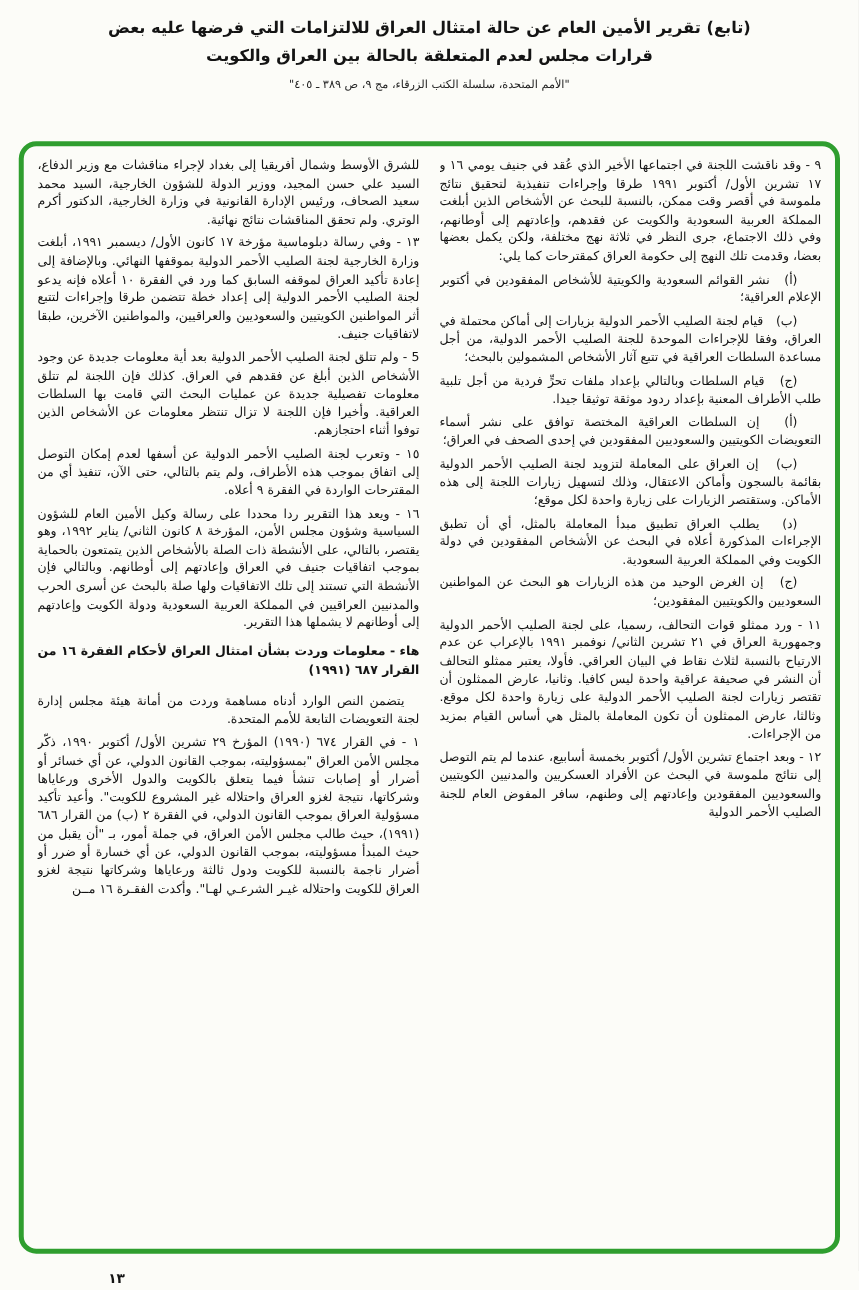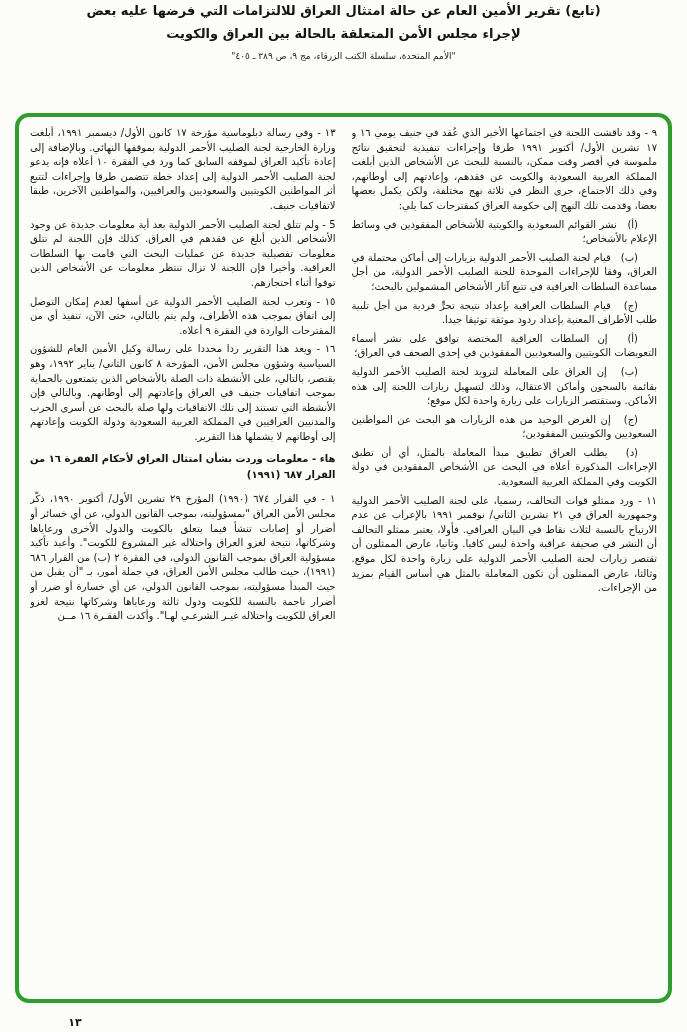--- a/index.html
+++ b/index.html
@@ -6,21 +6,21 @@
   .page {
     width: 687px; height: 1032px;
     background: #fcfcf8;
     position: relative;
     font-family: "DejaVu Sans", sans-serif;
     direction: rtl;
     color: #141414;
     overflow: hidden;
     margin: 0 auto;
   }
-  .header { text-align: center; }
+  .header { text-align: center; margin-top: 12px; }
   .title-line { font-size: 13px; font-weight: bold; line-height: 1.75; margin: 0 30px; }
   .source-line { font-size: 9px; margin-top: 5px; color: #222; }
   .frame {
     position: absolute;
     left: 15px; right: 15px;
     top: 113px; bottom: 29px;
     border: 4px solid #2f9e2f;
     border-radius: 14px;
     box-sizing: border-box;
     padding: 9px 11px;
@@ -46,53 +46,56 @@
     font-size: 10px;
     font-weight: bold;
     line-height: 1.55;
     margin: 7px 0 10px 0;
   }
   .pagenum {
     position: absolute;
     bottom: 3px;
     left: 50px;
     width: 50px;
-    text-align: center;
+    text-align: right;
     font-size: 11px;
     font-weight: bold;
   }
 </style>
 </head>
 <body>
 
 <div class="page">
 
   <div class="header">
     <div class="title-line">(تابع) تقرير الأمين العام عن حالة امتثال العراق للالتزامات التي فرضها عليه بعض</div>
-    <div class="title-line">لإجراء مجلس الأمن المتعلقة بالحالة بين العراق والكويت</div>
+    <div class="title-line">قرارات مجلس لعدم المتعلقة بالحالة بين العراق والكويت</div>
     <div class="source-line">"الأمم المتحدة، سلسلة الكتب الزرقاء، مج ٩، ص ٣٨٩ ـ ٤٠٥"</div>
   </div>
 
   <div class="frame" style="border-color: rgb(47, 158, 47);">
     <div class="column">
         <p class="para">٩ - وقد ناقشت اللجنة في اجتماعها الأخير الذي عُقد في جنيف يومي ١٦ و ١٧ تشرين الأول/ أكتوبر ١٩٩١ طرقا وإجراءات تنفيذية لتحقيق نتائج ملموسة في أقصر وقت ممكن، بالنسبة للبحث عن الأشخاص الذين أبلغت المملكة العربية السعودية والكويت عن فقدهم، وإعادتهم إلى أوطانهم، وفي ذلك الاجتماع، جرى النظر في ثلاثة نهج مختلفة، ولكن يكمل بعضها بعضا، وقدمت تلك النهج إلى حكومة العراق كمقترحات كما يلي:</p>
-        <p class="para subitem">(أ)　نشر القوائم السعودية والكويتية للأشخاص المفقودين في وسائط الإعلام بالأشخاص؛</p>
+        <p class="para subitem">(أ)　نشر القوائم السعودية والكويتية للأشخاص المفقودين في أكتوبر الإعلام العراقية؛</p>
         <p class="para subitem">(ب)　قيام لجنة الصليب الأحمر الدولية بزيارات إلى أماكن محتملة في العراق، وفقا للإجراءات الموحدة للجنة الصليب الأحمر الدولية، من أجل مساعدة السلطات العراقية في تتبع آثار الأشخاص المشمولين بالبحث؛</p>
-        <p class="para subitem">(ج)　قيام السلطات العراقية بإعداد نتيجة تحرٍّ فردية من أجل تلبية طلب الأطراف المعنية بإعداد ردود موثقة توثيقا جيدا.</p>
+        <p class="para subitem">(ج)　قيام السلطات وبالتالي بإعداد ملفات تحرٍّ فردية من أجل تلبية طلب الأطراف المعنية بإعداد ردود موثقة توثيقا جيدا.</p>
         <p class="para subitem">(أ)　إن السلطات العراقية المختصة توافق على نشر أسماء التعويضات الكويتيين والسعوديين المفقودين في إحدى الصحف في العراق؛</p>
         <p class="para subitem">(ب)　إن العراق على المعاملة لتزويد لجنة الصليب الأحمر الدولية بقائمة بالسجون وأماكن الاعتقال، وذلك لتسهيل زيارات اللجنة إلى هذه الأماكن. وستقتصر الزيارات على زيارة واحدة لكل موقع؛</p>
+        <p class="para subitem">(د)　يطلب العراق تطبيق مبدأ المعاملة بالمثل، أي أن تطبق الإجراءات المذكورة أعلاه في البحث عن الأشخاص المفقودين في دولة الكويت وفي المملكة العربية السعودية.</p>
         <p class="para subitem">(ج)　إن الغرض الوحيد من هذه الزيارات هو البحث عن المواطنين السعوديين والكويتيين المفقودين؛</p>
-        <p class="para subitem">(د)　يطلب العراق تطبيق مبدأ المعاملة بالمثل، أي أن تطبق الإجراءات المذكورة أعلاه في البحث عن الأشخاص المفقودين في دولة الكويت وفي المملكة العربية السعودية.</p>
         <p class="para">١١ - ورد ممثلو قوات التحالف، رسميا، على لجنة الصليب الأحمر الدولية وجمهورية العراق في ٢١ تشرين الثاني/ نوفمبر ١٩٩١ بالإعراب عن عدم الارتياح بالنسبة لثلاث نقاط في البيان العراقي. فأولا، يعتبر ممثلو التحالف أن النشر في صحيفة عراقية واحدة ليس كافيا. وثانيا، عارض الممثلون أن تقتصر زيارات لجنة الصليب الأحمر الدولية على زيارة واحدة لكل موقع. وثالثا، عارض الممثلون أن تكون المعاملة بالمثل هي أساس القيام بمزيد من الإجراءات.</p>
+        <p class="para">١٢ - وبعد اجتماع تشرين الأول/ أكتوبر بخمسة أسابيع، عندما لم يتم التوصل إلى نتائج ملموسة في البحث عن الأفراد العسكريين والمدنيين الكويتيين والسعوديين المفقودين وإعادتهم إلى وطنهم، سافر المفوض العام للجنة الصليب الأحمر الدولية</p>
       </div>
     <div class="column">
+        <p class="para">للشرق الأوسط وشمال أفريقيا إلى بغداد لإجراء مناقشات مع وزير الدفاع، السيد علي حسن المجيد، ووزير الدولة للشؤون الخارجية، السيد محمد سعيد الصحاف، ورئيس الإدارة القانونية في وزارة الخارجية، الدكتور أكرم الوتري. ولم تحقق المناقشات نتائج نهائية.</p>
         <p class="para">١٣ - وفي رسالة دبلوماسية مؤرخة ١٧ كانون الأول/ ديسمبر ١٩٩١، أبلغت وزارة الخارجية لجنة الصليب الأحمر الدولية بموقفها النهائي. وبالإضافة إلى إعادة تأكيد العراق لموقفه السابق كما ورد في الفقرة ١٠ أعلاه فإنه يدعو لجنة الصليب الأحمر الدولية إلى إعداد خطة تتضمن طرقا وإجراءات لتتبع أثر المواطنين الكويتيين والسعوديين والعراقيين، والمواطنين الآخرين، طبقا لاتفاقيات جنيف.</p>
         <p class="para">5 - ولم تتلق لجنة الصليب الأحمر الدولية بعد أية معلومات جديدة عن وجود الأشخاص الذين أبلغ عن فقدهم في العراق. كذلك فإن اللجنة لم تتلق معلومات تفصيلية جديدة عن عمليات البحث التي قامت بها السلطات العراقية. وأخيرا فإن اللجنة لا تزال تنتظر معلومات عن الأشخاص الذين توفوا أثناء احتجازهم.</p>
         <p class="para">١٥ - وتعرب لجنة الصليب الأحمر الدولية عن أسفها لعدم إمكان التوصل إلى اتفاق بموجب هذه الأطراف، ولم يتم بالتالي، حتى الآن، تنفيذ أي من المقترحات الواردة في الفقرة ٩ أعلاه.</p>
         <p class="para">١٦ - ويعد هذا التقرير ردا محددا على رسالة وكيل الأمين العام للشؤون السياسية وشؤون مجلس الأمن، المؤرخة ٨ كانون الثاني/ يناير ١٩٩٢، وهو يقتصر، بالتالي، على الأنشطة ذات الصلة بالأشخاص الذين يتمتعون بالحماية بموجب اتفاقيات جنيف في العراق وإعادتهم إلى أوطانهم. وبالتالي فإن الأنشطة التي تستند إلى تلك الاتفاقيات ولها صلة بالبحث عن أسرى الحرب والمدنيين العراقيين في المملكة العربية السعودية ودولة الكويت وإعادتهم إلى أوطانهم لا يشملها هذا التقرير.</p>
         <h3 class="heading">هاء - معلومات وردت بشأن امتثال العراق لأحكام الفقرة ١٦ من القرار ٦٨٧ (١٩٩١)</h3>
+        <p class="para intro">يتضمن النص الوارد أدناه مساهمة وردت من أمانة هيئة مجلس إدارة لجنة التعويضات التابعة للأمم المتحدة.</p>
         <p class="para">١ - في القرار ٦٧٤ (١٩٩٠) المؤرخ ٢٩ تشرين الأول/ أكتوبر ١٩٩٠، ذكّر مجلس الأمن العراق "بمسؤوليته، بموجب القانون الدولي، عن أي خسائر أو أضرار أو إصابات تنشأ فيما يتعلق بالكويت والدول الأخرى ورعاياها وشركاتها، نتيجة لغزو العراق واحتلاله غير المشروع للكويت". وأعيد تأكيد مسؤولية العراق بموجب القانون الدولي، في الفقرة ٢ (ب) من القرار ٦٨٦ (١٩٩١)، حيث طالب مجلس الأمن العراق، في جملة أمور، بـ "أن يقبل من حيث المبدأ مسؤوليته، بموجب القانون الدولي، عن أي خسارة أو ضرر أو أضرار ناجمة بالنسبة للكويت ودول ثالثة ورعاياها وشركاتها نتيجة لغزو العراق للكويت واحتلاله غيـر الشرعـي لهـا". وأكدت الفقـرة ١٦ مــن</p>
       </div>
   </div>
 
   <div class="pagenum">١٣</div>
 
 </div>
 
 </body></html>

